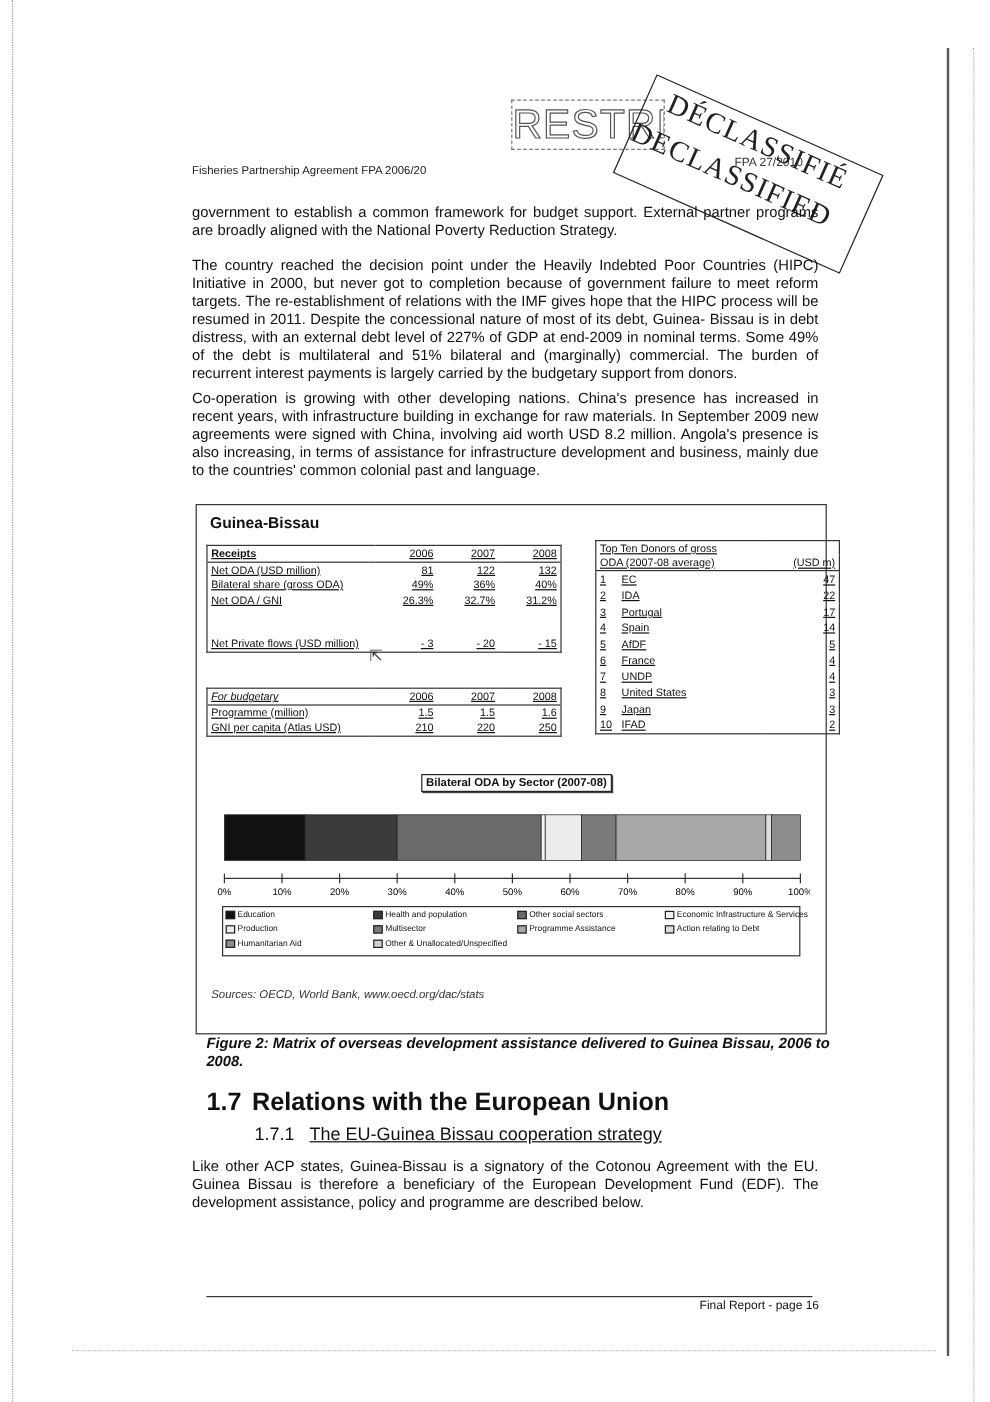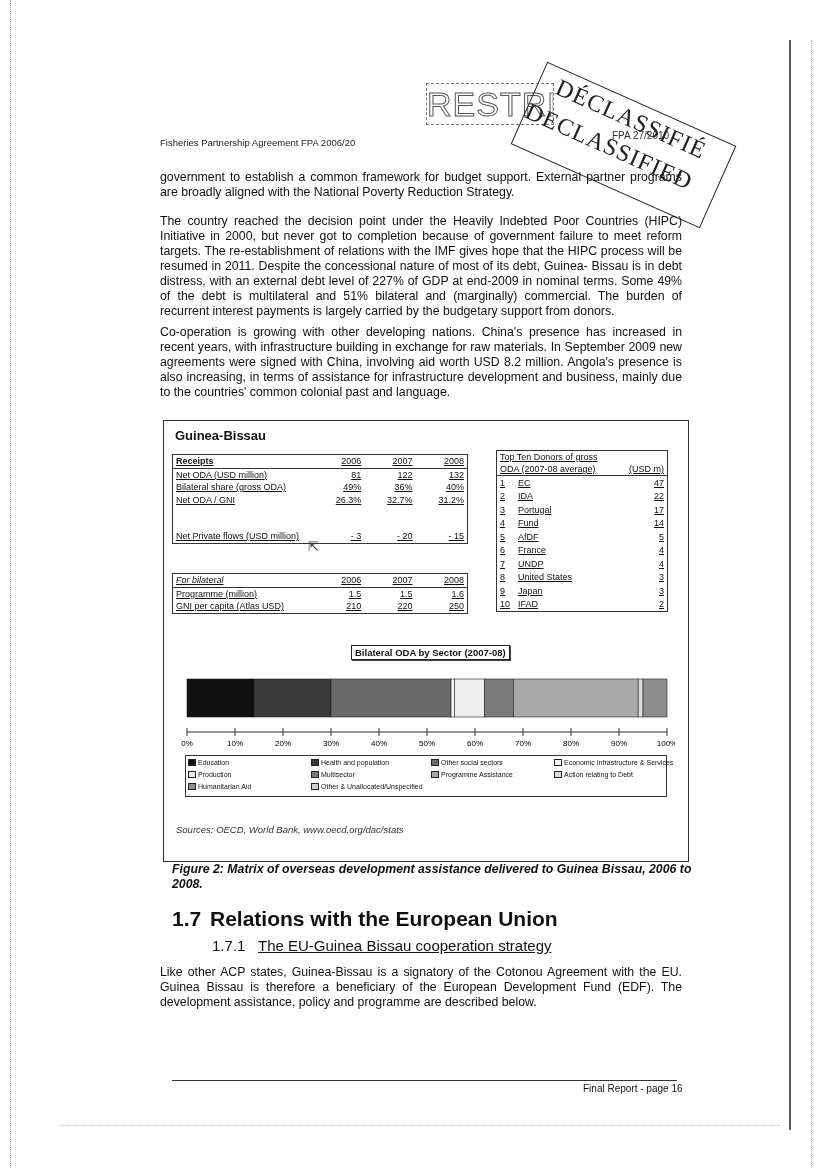--- a/index.html
+++ b/index.html
@@ -45,21 +45,21 @@
 
   table { border-collapse: collapse; font-size: 9px; }
   .tbl { position: absolute; border: 1px solid #333; text-decoration: underline; }
   .tbl td { padding: 0 3px; height: 12.5px; white-space: nowrap; }
   .tbl td.num { text-align: right; width: 44px; }
   .tbl td.lbl { width: 130px; }
   .tbl tr.head td { border-bottom: 1px solid #333; }
   .receipts { left: 172px; top: 454px; width: 296px; }
   .ref-tbl { left: 172px; top: 573px; width: 296px; }
 
-  .donors { left: 496px; top: 450px; width: 172px; border: 1px solid #333; }
+  .donors { left: 496px; top: 450px; width: 204px; border: 1px solid #333; }
   .donors td { padding: 0 3px; height: 13.5px; font-size: 9px; }
   .donors .hdr td { height: 12px; }
   .donors .hdr2 td { border-bottom: 1px solid #333; }
   .donors td.rk { width: 12px; text-align: left; }
   .donors td.val { text-align: right; }
 
   .cursor-icon { left: 308px; top: 539px; font-size: 13px; color: #333; }
 
   
   .chart-title { left: 351px; top: 645px; font-size: 9.5px; font-weight: bold;
@@ -148,21 +148,21 @@
     <td class="num">- 20</td>
     <td class="num">- 15</td>
   </tr>
 </tbody>
   </table>
 <div class="abs cursor-icon">⇱</div>
 
 <table class="tbl ref-tbl">
   <tbody>
       <tr class="head">
-    <td class="lbl" style="font-style:italic">For bilateral</td>
+    <td class="lbl" style="font-style:italic">For budgetary</td>
     <td class="num">2006</td>
     <td class="num">2007</td>
     <td class="num">2008</td>
   </tr>
   <tr>
     <td class="lbl">Programme (million)</td>
     <td class="num">1.5</td>
     <td class="num">1.5</td>
     <td class="num">1.6</td>
   </tr>
@@ -196,21 +196,21 @@
         <td class="nm">IDA</td>
         <td class="val">22</td>
       </tr>
       <tr>
         <td class="rk">3</td>
         <td class="nm">Portugal</td>
         <td class="val">17</td>
       </tr>
       <tr>
         <td class="rk">4</td>
-        <td class="nm">Fund</td>
+        <td class="nm">Spain</td>
         <td class="val">14</td>
       </tr>
       <tr>
         <td class="rk">5</td>
         <td class="nm">AfDF</td>
         <td class="val">5</td>
       </tr>
       <tr>
         <td class="rk">6</td>
         <td class="nm">France</td>

